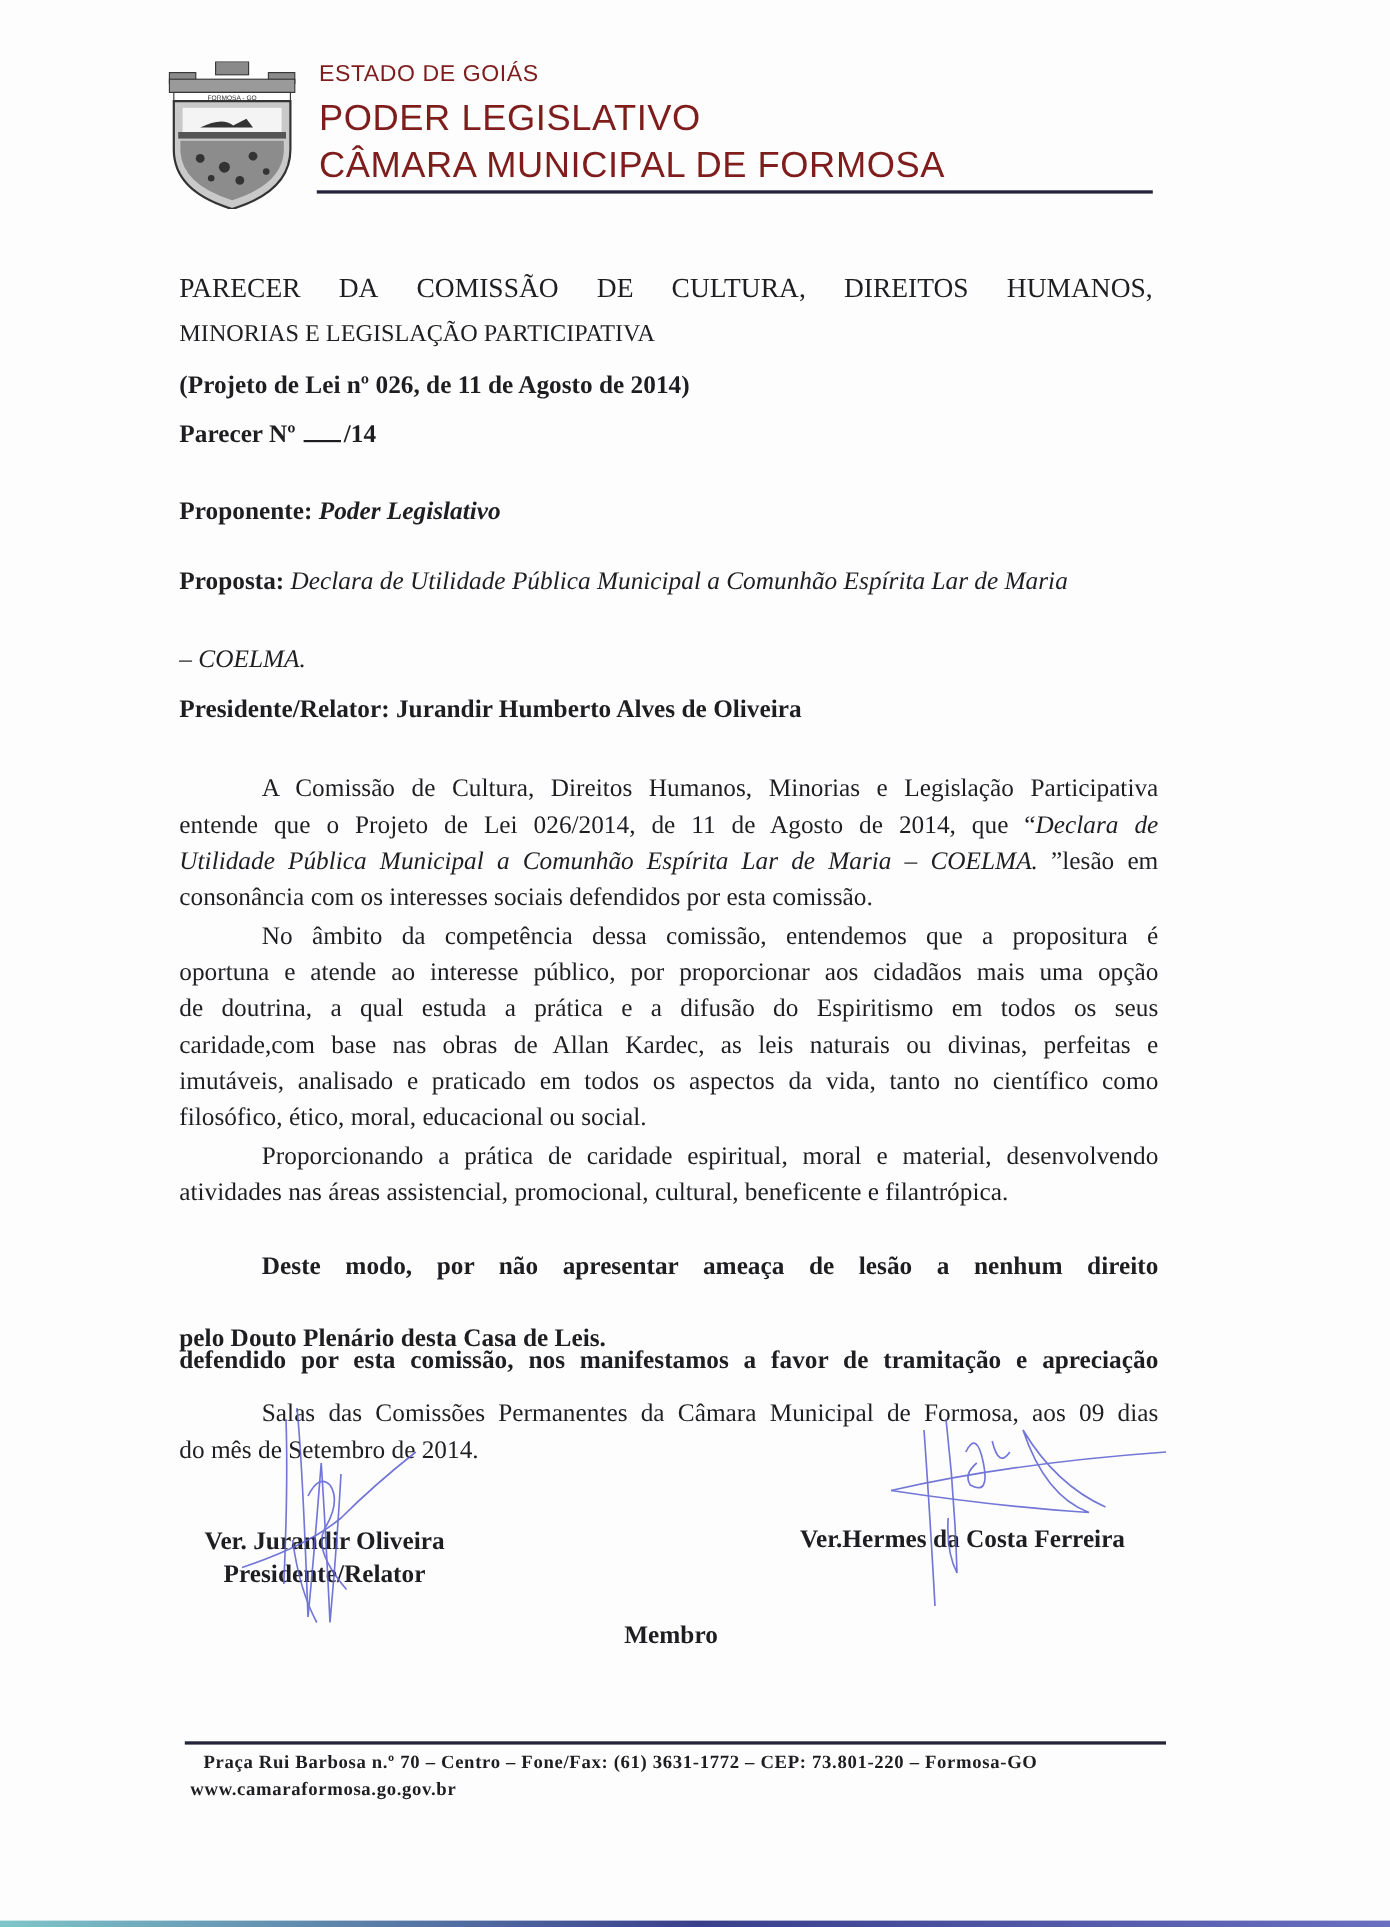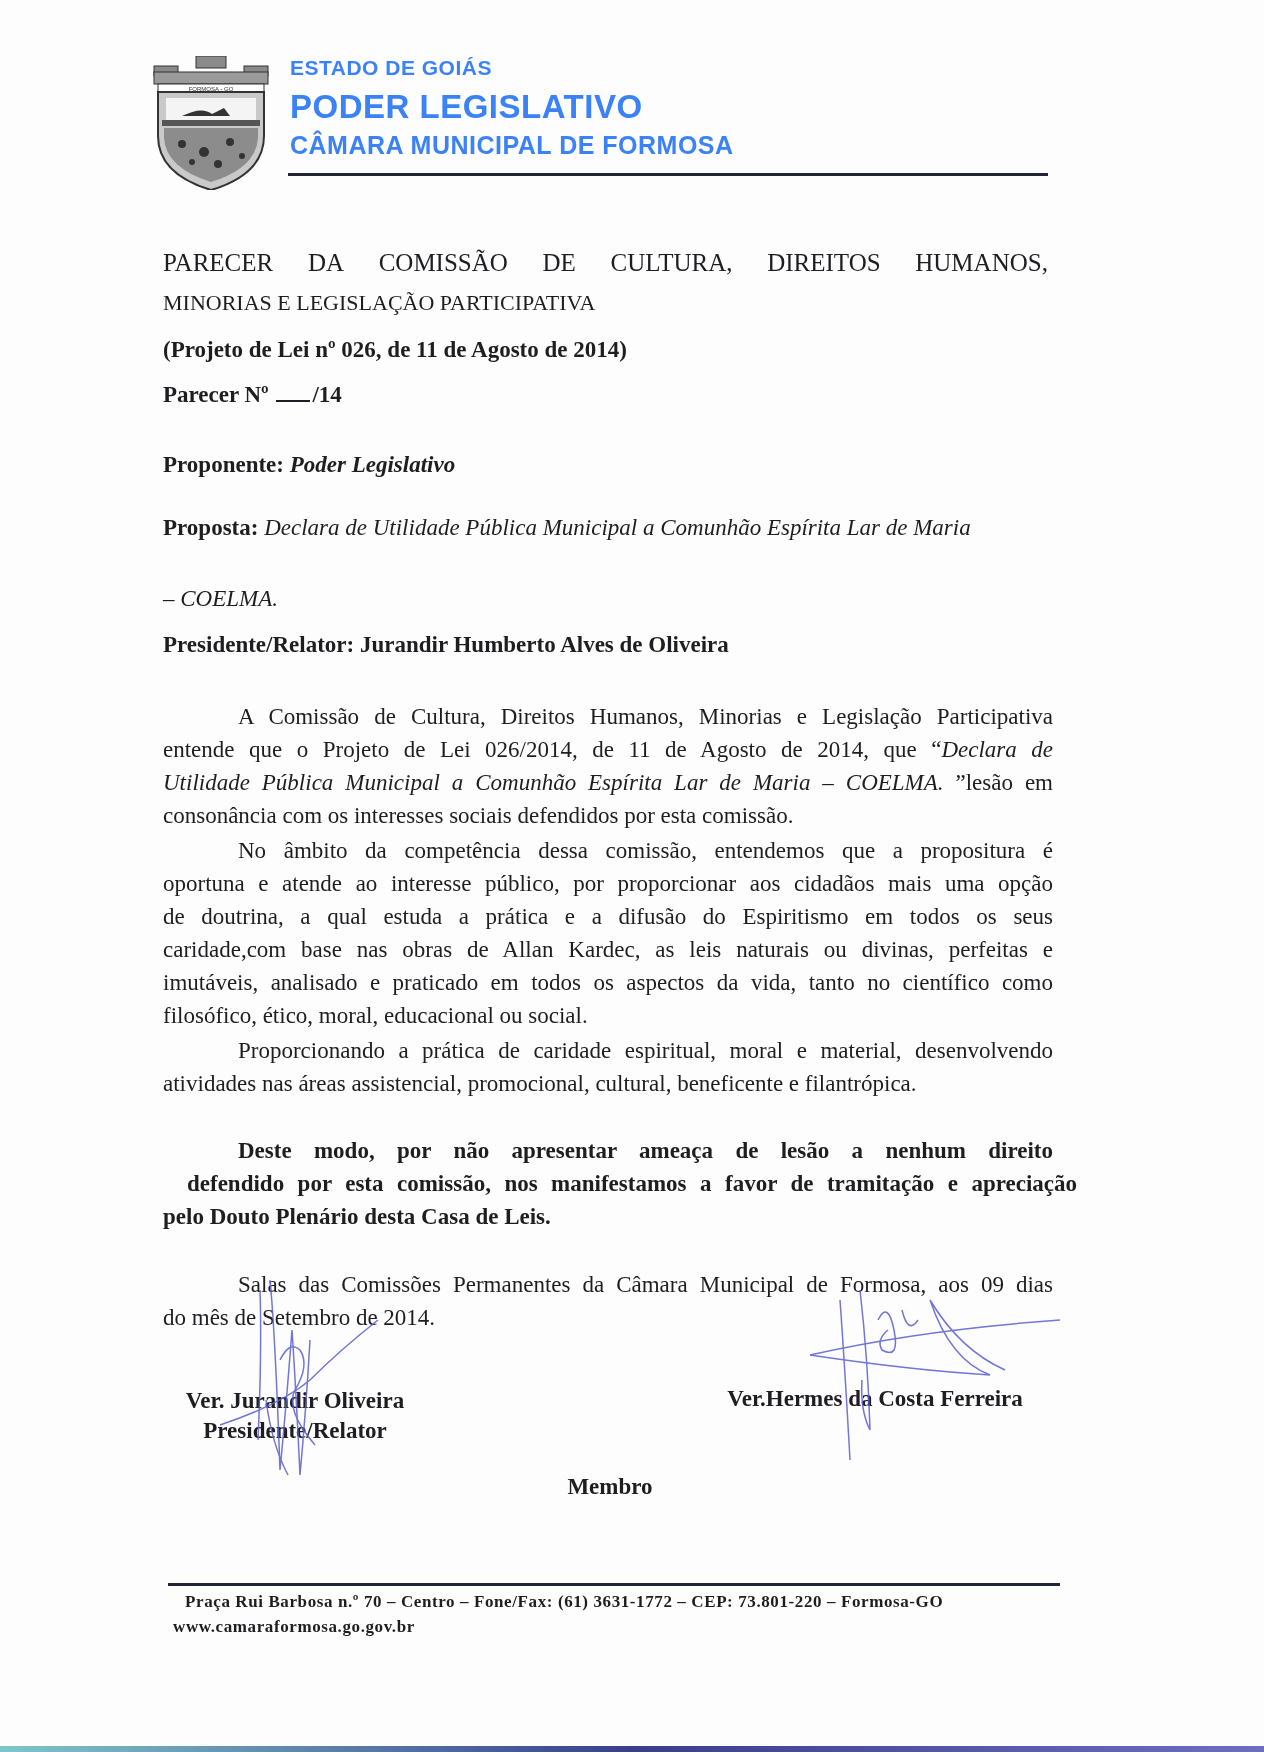--- a/index.html
+++ b/index.html
@@ -1,24 +1,24 @@
 <!DOCTYPE html>
 <html><head>
 <meta charset="utf-8">
 <style>
   html, body { margin:0; padding:0; }
   body { width:1264px; height:1752px; background:#fdfdfd; position:relative; overflow:hidden;
          font-family:"Liberation Serif", serif; color:#1e1e22; }
   .abs { position:absolute; }
   
   .crest { left:152px; top:56px; width:118px; height:134px; }
-  .lh { left:290px; font-family:"Liberation Sans", sans-serif; font-weight:bold; color:#3b82f6; white-space:nowrap; }
+  .lh { left:290px; font-family:"Liberation Sans", sans-serif; font-weight:normal; color:#7f1d1d; white-space:nowrap; }
   .lh1 { top:56px; font-size:21px; letter-spacing:0.5px; }
   .lh2 { top:88px; font-size:33px; letter-spacing:0.5px; }
-  .lh3 { top:131px; font-size:25px; letter-spacing:0.5px;text-align:center; }
+  .lh3 { top:131px; font-size:33px; letter-spacing:0.5px;text-align:center; }
   .hr-top { left:288px; top:173px; width:760px; height:3px; background:#23233a; }
   
   .t { font-size:23px; line-height:33px; white-space:nowrap; }
   .just { width:890px; text-align:justify; text-align-last:justify; white-space:normal; }
   .b { font-weight:bold; }
   .i { font-style:italic; }
   .title1 { left:163px; top:249px; font-size:25px; }
   .title2 { left:163px; top:290px; font-size:22px; }
   .title3 { left:163px; top:337px; font-size:23px; font-weight:bold; }
   .title4 { left:163px; top:382px; font-size:23px; font-weight:bold; }
@@ -102,21 +102,21 @@
 <div class="abs t just" style="left:163px; top:867px;">oportuna e atende ao interesse público, por proporcionar aos cidadãos mais uma opção</div>
 <div class="abs t just" style="left:163px; top:900px;">de doutrina, a qual estuda a prática e a difusão do Espiritismo em todos os seus</div>
 <div class="abs t just" style="left:163px; top:933px;">caridade,com base nas obras de Allan Kardec, as leis naturais ou divinas, perfeitas e</div>
 <div class="abs t just" style="left:163px; top:966px;">imutáveis, analisado e praticado em todos os aspectos da vida, tanto no científico como</div>
 <div class="abs t" style="left:163px; top:999px;">filosófico, ético, moral, educacional ou social.</div>
 
 <div class="abs t just" style="left:238px; top:1034px; width:815px;">Proporcionando a prática de caridade espiritual, moral e material, desenvolvendo</div>
 <div class="abs t" style="left:163px; top:1067px;">atividades nas áreas assistencial, promocional, cultural, beneficente e filantrópica.</div>
 
 <div class="abs t b just" style="left:238px; top:1134px; width:815px;">Deste modo, por não apresentar ameaça de lesão a nenhum direito</div>
-<div class="abs t b just" style="left:163px; top:1167px;margin-left:24px;">defendido por esta comissão, nos manifestamos a favor de tramitação e apreciação</div>
+<div class="abs t b just" style="left:163px; top:1220px;">defendido por esta comissão, nos manifestamos a favor de tramitação e apreciação</div>
 <div class="abs t b" style="left:163px; top:1200px;">pelo Douto Plenário desta Casa de Leis.</div>
 
 <div class="abs t just" style="left:238px; top:1268px; width:815px;">Salas das Comissões Permanentes da Câmara Municipal de Formosa, aos 09 dias</div>
 <div class="abs t" style="left:163px; top:1301px;">do mês de Setembro de 2014.</div>
 
 <div class="abs t b center" style="left:150px; top:1386px; width:290px; line-height:30px;">
   <div>Ver. Jurandir Oliveira</div>
   <div>Presidente/Relator</div>
 </div>
 <div class="abs t b center" style="left:700px; top:1384px; width:350px; line-height:30px;">

